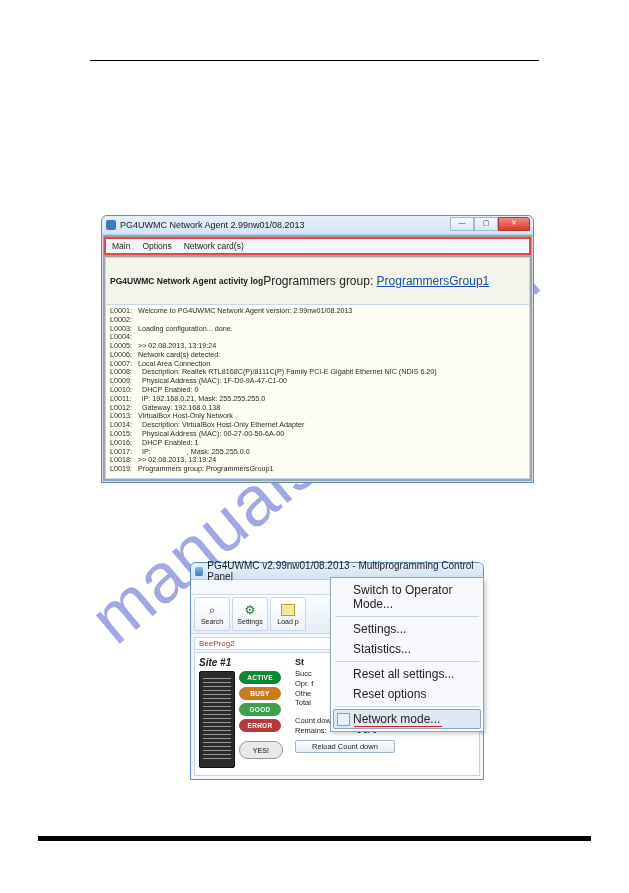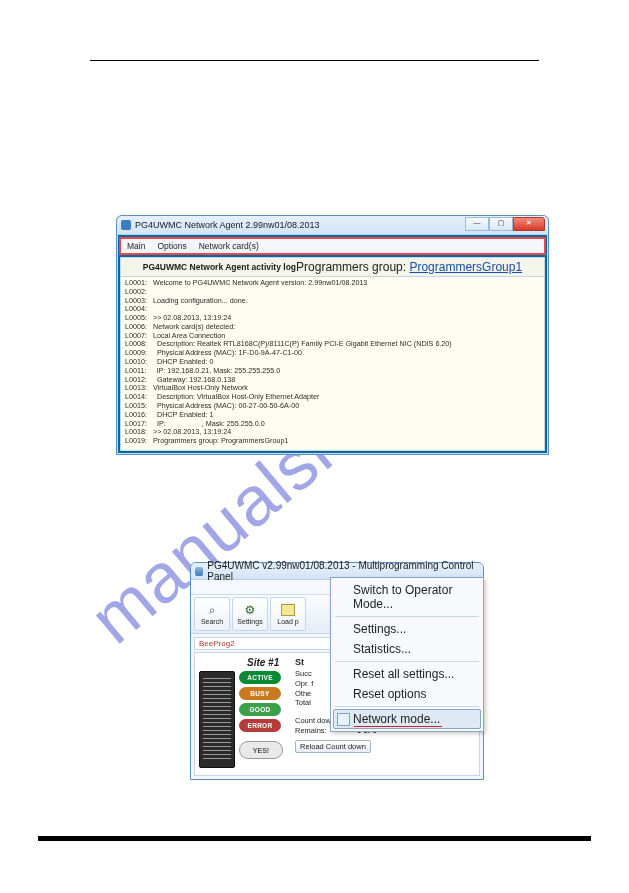--- a/index.html
+++ b/index.html
@@ -37,26 +37,26 @@
     color: rgba(82, 93, 210, 0.55);
     white-space: nowrap;
     font-family: Arial, sans-serif;
     pointer-events: none;
     letter-spacing: 1px;
   }
 
   
   .winA {
     position: absolute;
-    left: 116px;
+    left: 101px;
     top: 215px;
     width: 431px;
     border: 1px solid #5a8fc8;
     border-radius: 6px 6px 0 0;
-    background: #0369a1;
+    background: #a3a3a3;
     box-shadow: 0 0 0 1px #cad9eb inset;
     font-size: 8px;
   }
   .winA-titlebar {
     height: 18px;
     background: linear-gradient(#e6f0fb, #d3e4f6);
     border-radius: 5px 5px 0 0;
     display: flex;
     align-items: center;
     padding: 0 4px;
@@ -109,23 +109,23 @@
     color: #222;
   }
   .winA-body {
     margin: 0 3px 3px 3px;
     border: 1px solid #c5d6e9;
     background: #fdfdf1;
     padding: 0;
   }
   .winA-body-header {
     display: flex;
-    justify-content: center;
+    justify-content: flex-start;
     align-items: center;
-    padding: 2px 4px;
+    padding: 16px 4px;
     border-bottom: 1px solid #c5d6e9;
     background: #f3f4ea;
   }
   .winA-body-header .hdr-title {
     font-weight: bold;
     font-size: 8.5px;
     color: #1a1a1a;
   }
   .winA-body-header .hdr-right {
     font-size: 12px;
@@ -252,21 +252,20 @@
     display: flex;
     gap: 6px;
   }
   .site-left { width: 90px; }
   .site-title {
     font-weight: bold;
     font-style: italic;
     font-size: 10px;
     margin-bottom: 3px;
     color: #222;
-    margin-left: 48px;
   }
   .site-hw {
     position: relative;
     width: 90px;
     height: 100px;
   }
   .zif-socket {
     position: absolute;
     left: 0; top: 0;
     width: 34px; height: 95px;
@@ -323,21 +322,21 @@
     background: #f5eec9;
     border: 1px solid #d7c97a;
     padding: 3px 8px;
     font-size: 9px;
     font-weight: bold;
     color: #6a5d1f;
   }
   .reload-btn {
     margin-top: 4px;
     display: inline-block;
-    padding: 1px 4px;
+    padding: 1px 16px;
     border: 1px solid #9eb4cd;
     background: linear-gradient(#fdfdfd, #e7eef8);
     font-size: 7.5px;
     border-radius: 2px;
   }
 
   
   .dropdown {
     position: absolute;
     left: 139px;

